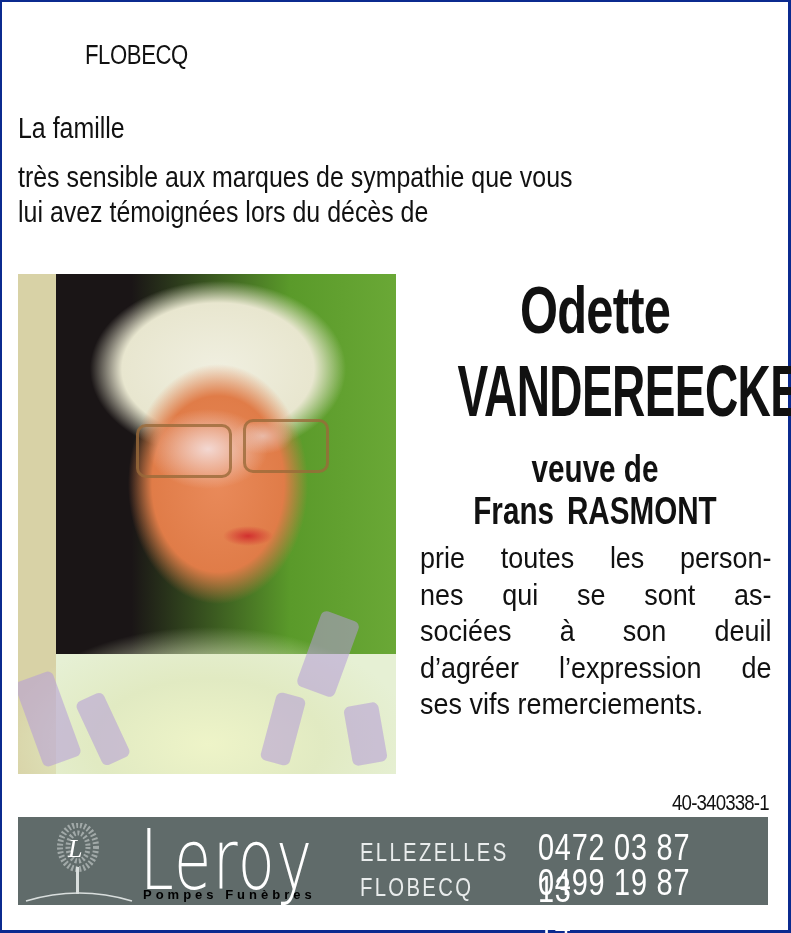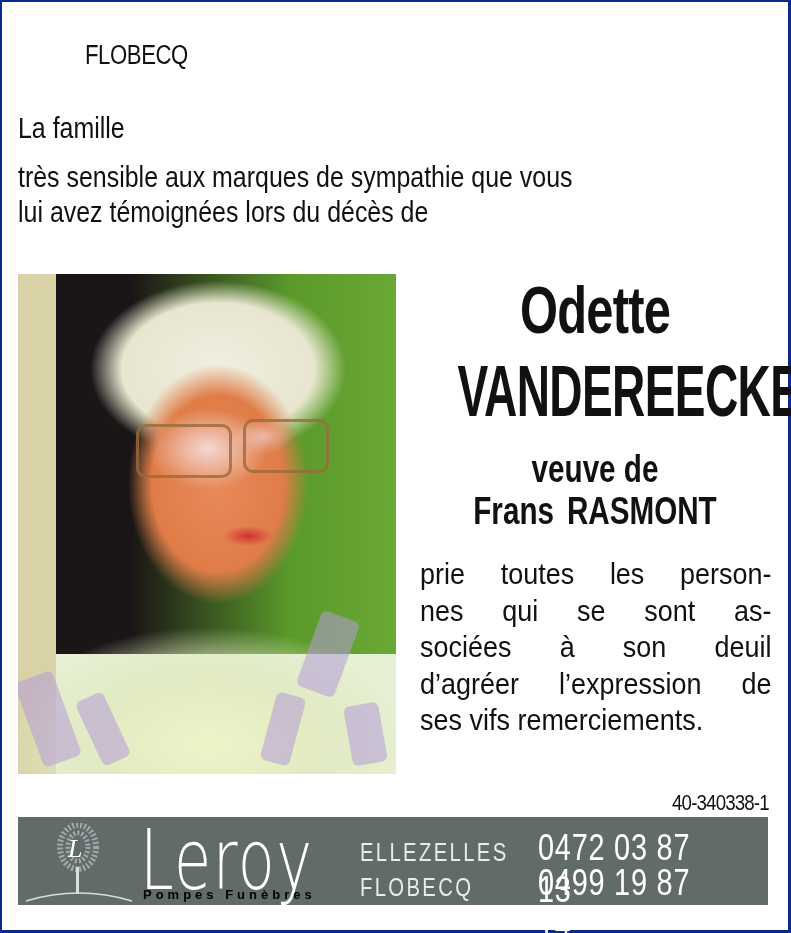--- a/index.html
+++ b/index.html
@@ -19,21 +19,21 @@
       linear-gradient(90deg, #d8d2a6 0%, #d8d2a6 10%, transparent 10%),
       linear-gradient(180deg, transparent 0 380px, #e6f0d4 380px),
       linear-gradient(90deg, #1a1516 0%, #1a1516 30%, #5a9a2a 72%, #6aa836 100%);}
   .photo .glasses{position:absolute;left:118px;top:150px;width:90px;height:48px;border:3px solid #9a6a3a;border-radius:10px;opacity:.8;}
   .photo .glasses.r{left:225px;top:145px;width:80px;}
   .photo .stripe{position:absolute;background:#b59ad8;opacity:.55;border-radius:6px;}
   .name1{position:absolute;left:420px;top:272px;width:350px;text-align:center;font-size:66px;font-weight:bold;letter-spacing:-1px;transform:scaleX(0.74);transform-origin:center top;}
   .name2{position:absolute;left:380px;top:350px;width:430px;text-align:center;font-size:72px;font-weight:bold;letter-spacing:-1px;transform:scaleX(0.64);transform-origin:center top;}
   .widow1{position:absolute;left:420px;top:448px;width:350px;text-align:center;font-size:38px;font-weight:bold;transform:scaleX(0.78);transform-origin:center top;}
   .widow2{position:absolute;left:420px;top:490px;width:350px;text-align:center;font-size:38px;font-weight:bold;word-spacing:6px;transform:scaleX(0.78);transform-origin:center top;}
-  .body{position:absolute;left:420px;top:556px;width:352px;font-size:29px;line-height:36.5px;}
+  .body{position:absolute;left:420px;top:540px;width:352px;font-size:29px;line-height:36.5px;}
   .body .ln{display:flex;justify-content:space-between;white-space:nowrap;transform:scaleX(0.93);transform-origin:left top;width:378px;}
   .ref{position:absolute;right:22px;top:790px;font-size:22px;letter-spacing:-1px;transform:scaleX(0.85);transform-origin:right top;}
   .banner{position:absolute;left:18px;top:817px;width:750px;height:88px;background:#606b6a;color:#fff;}
   .tree{position:absolute;left:6px;top:6px;width:110px;height:80px;}
   .brand{position:absolute;left:122px;top:-6px;font-size:84px;font-weight:normal;letter-spacing:2px;color:#fff;transform:scaleX(0.72);transform-origin:left top;font-family:"DejaVu Sans",sans-serif;-webkit-text-stroke:0;font-weight:200;}
   .tag{position:absolute;left:125px;top:70px;font-size:13px;letter-spacing:4px;color:#000000;font-weight:bold;}
   .city{position:absolute;left:342px;font-size:26px;letter-spacing:3px;color:#e9ecec;transform:scaleX(0.78);transform-origin:left top;}
   .phone{position:absolute;left:520px;font-size:37px;color:#fff;letter-spacing:1px;transform:scaleX(0.78);transform-origin:left top;}
 </style>
 </head>

